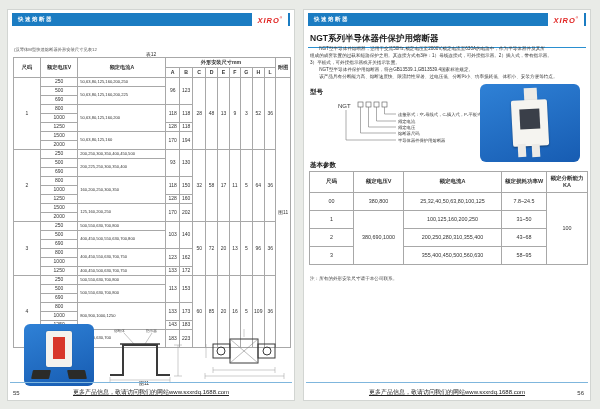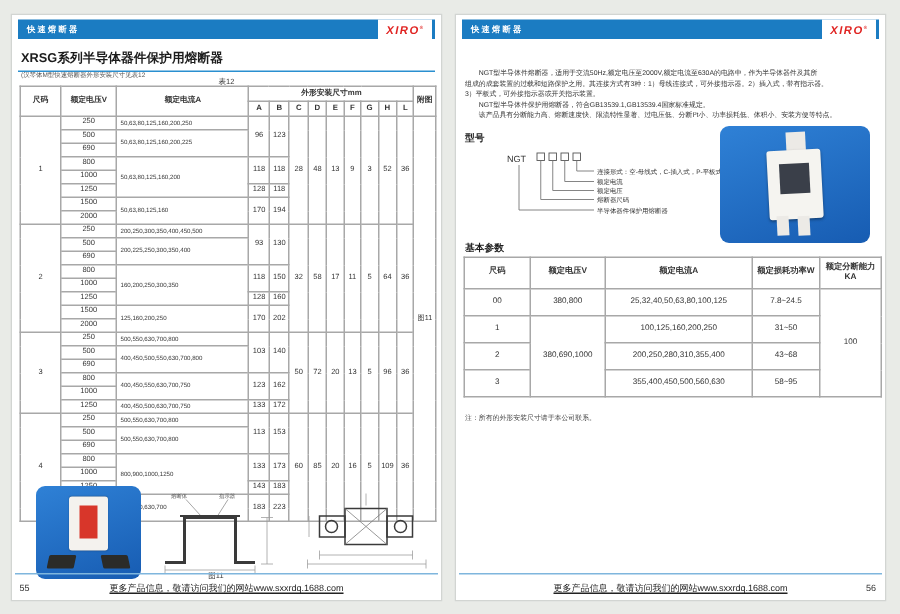--- a/index.html
+++ b/index.html
@@ -56,21 +56,20 @@
 </head>
 <body>
 
 <div class="canvas">
 
   <div class="page" id="pageL">
     <div class="bar">
       <span class="bar-text">快速熔断器</span>
       <span class="logo"><span>XIRO</span><sup>®</sup></span>
     </div>
-    <div class="title">XRSG系列半导体器件保护用熔断器</div>
     <div class="note">(汉琴体M型快速熔断器外形安装尺寸见表12</div>
     <div class="tcap">表12</div>
 
     <table class="t1">
       <colgroup>
         <col style="width:26px">
           <col style="width:36px">
           <col style="width:85px">
         <col style="width:13px">
           <col style="width:13px">
@@ -321,20 +320,21 @@
     <div class="footline"></div>
     <div class="pageno">55</div>
     <div class="footer">更多产品信息，敬请访问我们的网站www.sxxrdq.1688.com</div>
   </div>
 
   <div class="page" id="pageR">
     <div class="bar">
       <span class="bar-text">快速熔断器</span>
       <span class="logo"><span>XIRO</span><sup>®</sup></span>
     </div>
+    <div class="title">NGT系列半导体器件保护用熔断器</div>
 
     <div class="para">
       <div>　　NGT型半导体件熔断器，适用于交流50Hz,额定电压至2000V,额定电流至630A的电路中，作为半导体器件及其所</div>
       <div>组成的成套装置的过载和短路保护之用。其连接方式有3种：1）母线连接式，可外接指示器。2）插入式，带有指示器。</div>
       <div>3）平板式，可外接指示器或开关指示装置。</div>
       <div>　　NGT型半导体件保护用熔断器，符合GB13539.1,GB13539.4国家标准规定。</div>
       <div>　　该产品具有分断能力高、熔断速度快、限流特性显著、过电压低、分断I²t小、功率损耗低、体积小、安装方便等特点。</div>
     </div>
 
     <div class="h2" id="modelHead">型号</div>

